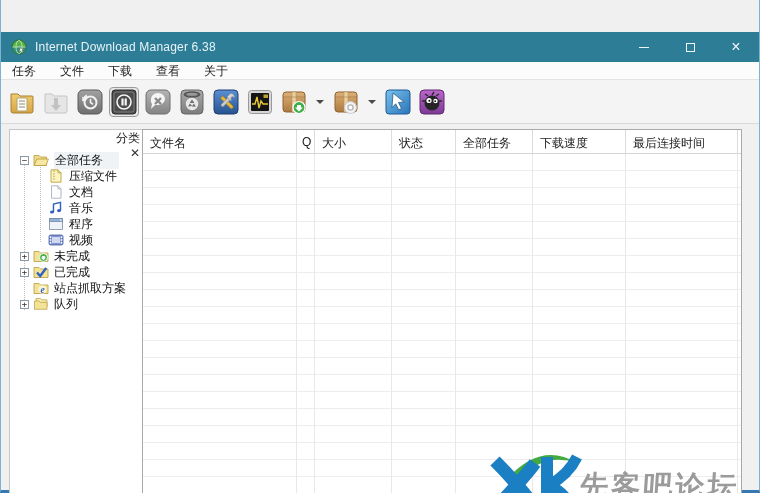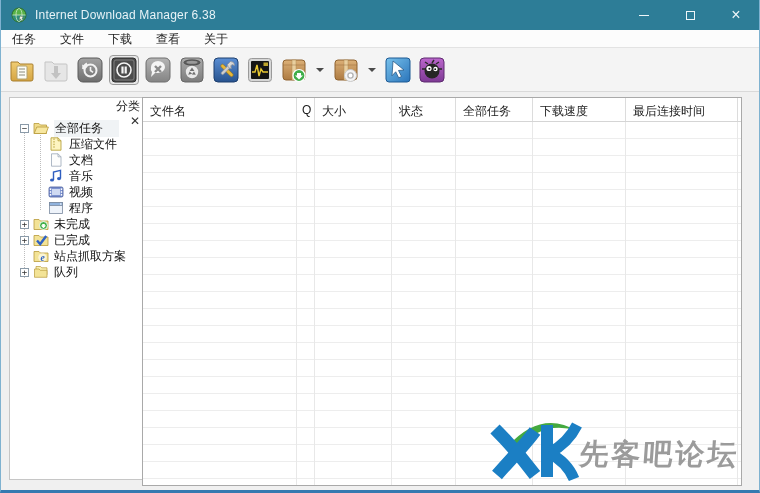--- a/index.html
+++ b/index.html
@@ -3,21 +3,21 @@
 <meta charset="utf-8">
 <style>
   * { margin:0; padding:0; box-sizing:border-box; }
   html,body { width:760px; height:493px; }
   body { font-family:"Liberation Sans","DejaVu Sans",sans-serif; background:#f0f0f0; overflow:hidden; }
 
   .window { width:760px; height:493px; display:flex; flex-direction:column;
     border-left:1px solid #7fb2d0; border-right:1px solid #7fb2d0; border-bottom:3px solid #3579b0; background:#f0f0f0; }
 
   
-  .titlebar { height:30px; background:#2d7d97; display:flex; align-items:center; flex-shrink:0; }
+  .titlebar { height:30px; background:#2d7d97; display:flex; align-items:center; flex-shrink:0;margin-top:32px; }
   .app-icon { width:16px; height:16px; margin:0 8px 0 10px; flex-shrink:0; }
   .title-text { color:#e8f3f7; font-size:12px; letter-spacing:.2px; }
   .win-controls { margin-left:auto; display:flex; height:100%; }
   .win-btn { width:46px; height:100%; display:flex; align-items:center; justify-content:center; cursor:default; }
   .glyph-min { width:10px; height:1px; background:#eef6f9; display:block; }
   .glyph-max { width:9px; height:9px; border:1px solid #eef6f9; display:block; }
   .glyph-close { color:#eef6f9; font-size:16px; line-height:1; }
 
   
   .menubar { height:18px; background:#fcfcfc; display:flex; align-items:center; padding-left:4px;
@@ -334,41 +334,41 @@
                 <path d="M5.5,11 V3 l7,-1.6 V9.6" fill="none" stroke="#2f5fc0" stroke-width="1.4"></path>
                 <ellipse cx="4" cy="11" rx="2" ry="1.6" fill="#2f5fc0"></ellipse>
                 <ellipse cx="11" cy="9.6" rx="2" ry="1.6" fill="#2f5fc0"></ellipse>
               </svg>
             </span>
             <span class="tree-label">音乐</span>
           </div>
           <div class="tree-row lvl1">
             <span class="tree-icon">
               <svg viewBox="0 0 16 14">
+                <rect x="1.5" y="1.5" width="13" height="11" fill="#eef3fa" stroke="#7a8aa0" stroke-width=".8"></rect>
+                <rect x="1.5" y="1.5" width="13" height="3" fill="#8fb2dd" stroke="#7a8aa0" stroke-width=".8"></rect>
+                <circle cx="12.8" cy="3" r=".8" fill="#fff"></circle>
+              </svg>
+            </span>
+            <span class="tree-label">程序</span>
+          </div>
+          <div class="tree-row lvl1">
+            <span class="tree-icon">
+              <svg viewBox="0 0 16 14">
                 <rect x="1" y="2" width="14" height="10" rx="1.5" fill="#7d92cf" stroke="#44599a" stroke-width=".8"></rect>
                 <rect x="4" y="4" width="8" height="6" fill="#cfdaf2"></rect>
                 <rect x="1.8" y="3.4" width="1.4" height="1.6" fill="#fff"></rect>
                 <rect x="1.8" y="6.2" width="1.4" height="1.6" fill="#fff"></rect>
                 <rect x="1.8" y="9" width="1.4" height="1.6" fill="#fff"></rect>
                 <rect x="12.8" y="3.4" width="1.4" height="1.6" fill="#fff"></rect>
                 <rect x="12.8" y="6.2" width="1.4" height="1.6" fill="#fff"></rect>
                 <rect x="12.8" y="9" width="1.4" height="1.6" fill="#fff"></rect>
               </svg>
             </span>
             <span class="tree-label">视频</span>
-          </div>
-          <div class="tree-row lvl1">
-            <span class="tree-icon">
-              <svg viewBox="0 0 16 14">
-                <rect x="1.5" y="1.5" width="13" height="11" fill="#eef3fa" stroke="#7a8aa0" stroke-width=".8"></rect>
-                <rect x="1.5" y="1.5" width="13" height="3" fill="#8fb2dd" stroke="#7a8aa0" stroke-width=".8"></rect>
-                <circle cx="12.8" cy="3" r=".8" fill="#fff"></circle>
-              </svg>
-            </span>
-            <span class="tree-label">程序</span>
           </div>
           <div class="tree-row lvl0">
             <span class="expand-box">+</span>
             <span class="tree-icon">
               <svg viewBox="0 0 16 14">
                 <path d="M1,2.5 h5 l1.5,1.5 h7.5 v8.5 H1 z" fill="#f3e396" stroke="#b89a3a" stroke-width=".8"></path>
                 <circle cx="10.5" cy="8.5" r="4" fill="#45b14c" stroke="#fff" stroke-width=".9"></circle>
                 <path d="M9.2,7 h2.6 v1.6 h1.4 l-2.7,2.6 l-2.7,-2.6 h1.4 z" fill="#fff"></path>
               </svg>
             </span>

